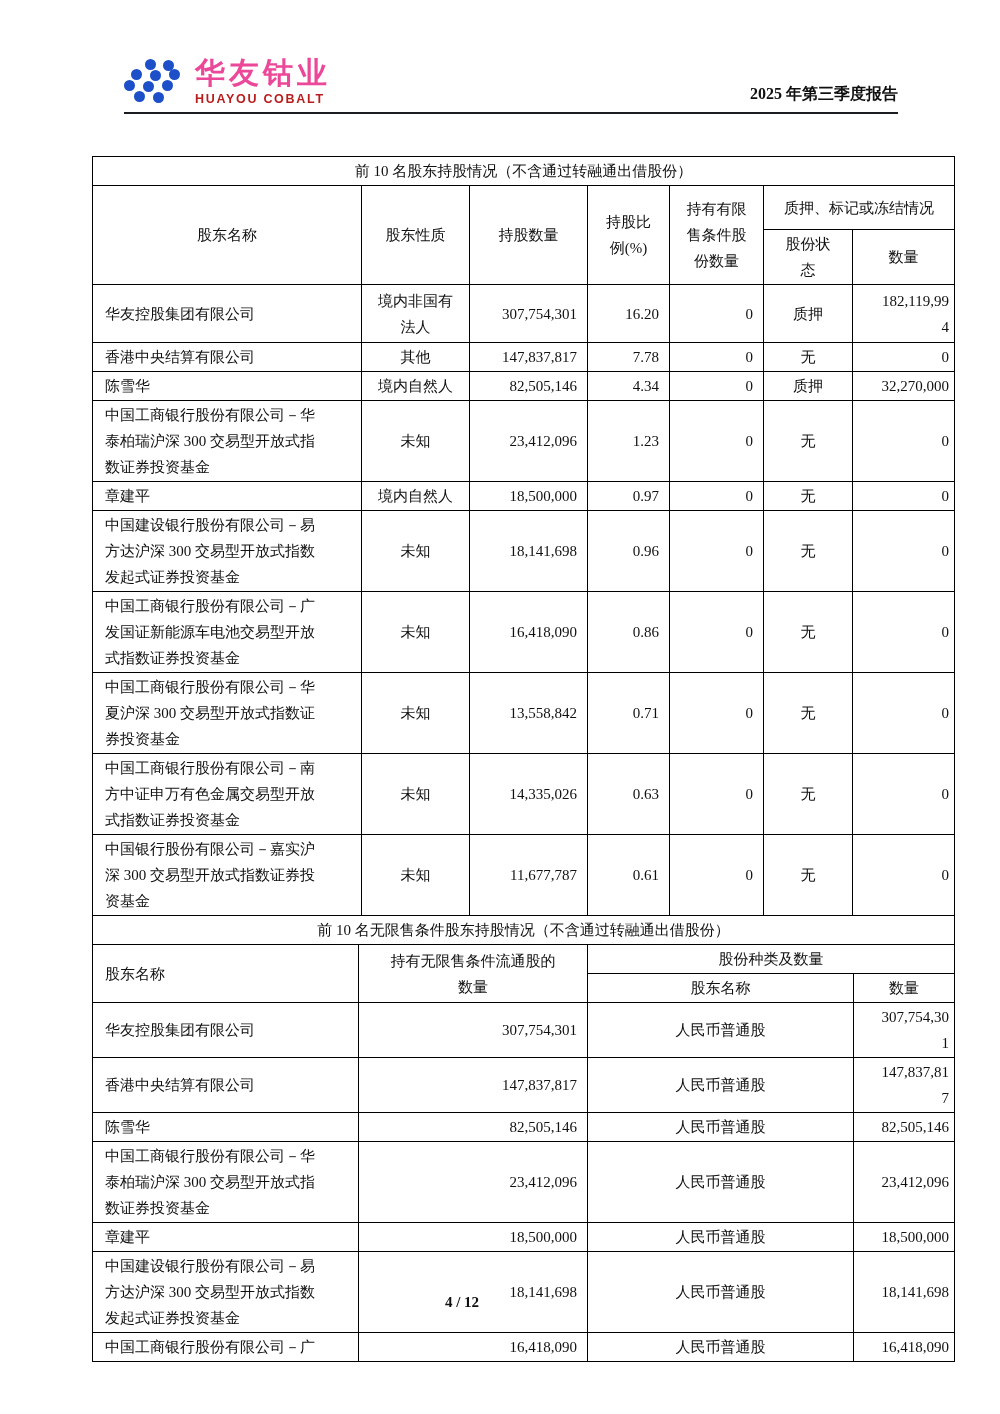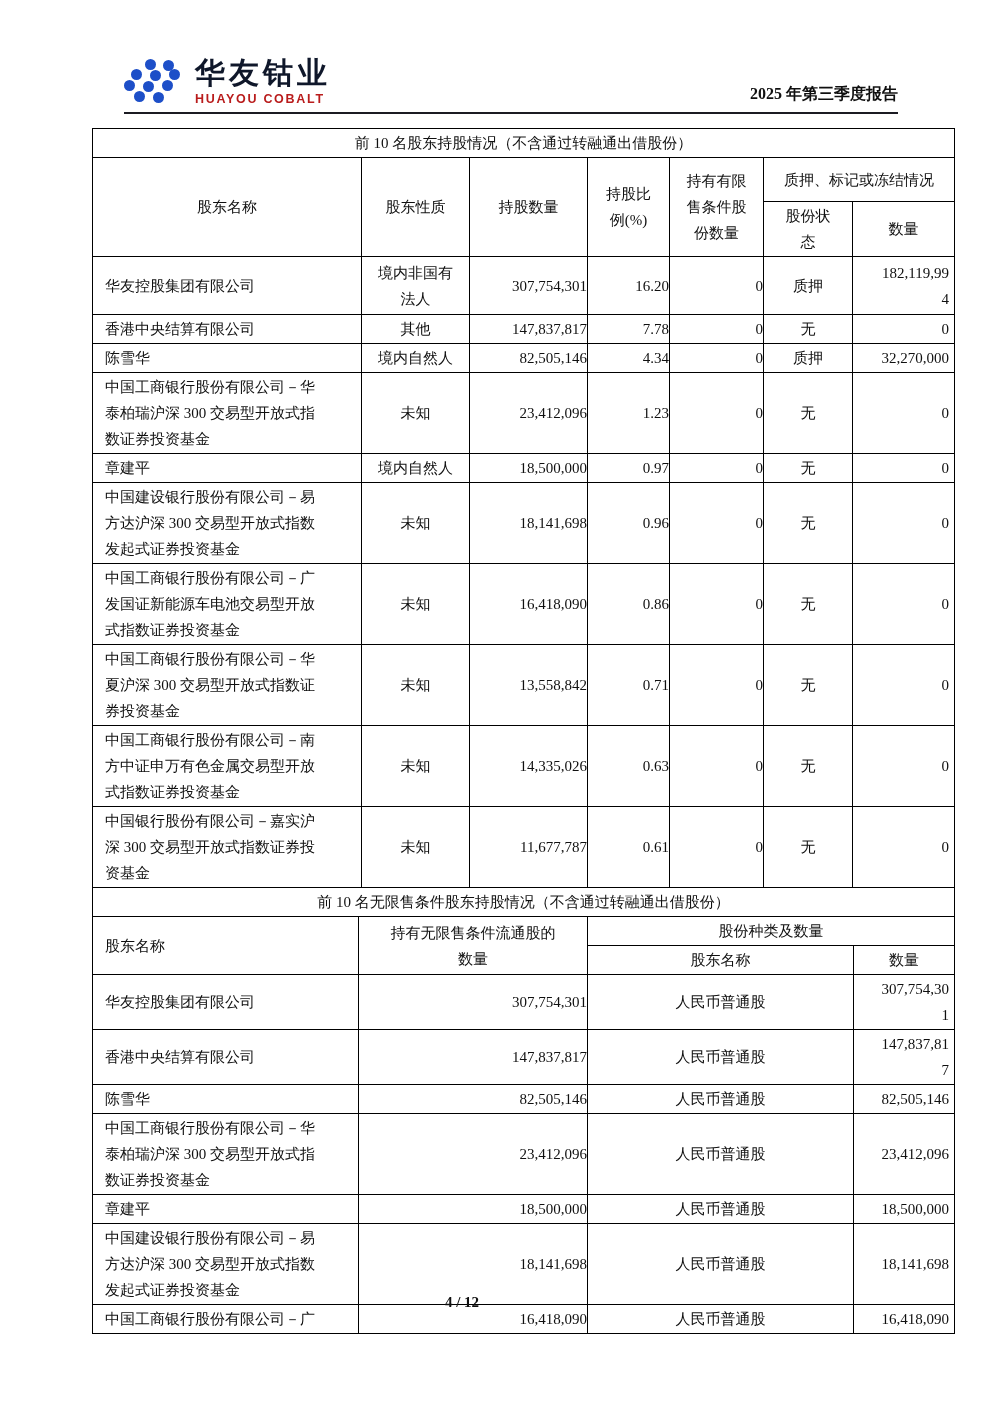--- a/index.html
+++ b/index.html
@@ -17,39 +17,39 @@
   .logo{display:flex;align-items:center;gap:13px;}
   .dots{position:relative;width:58px;height:47px;}
   .dot{position:absolute;width:11px;height:11px;border-radius:50%;background:#1d4fc8;}
   .d0{left:21px;top:0;}  .d1{left:39px;top:1px;}
   .d2{left:7px;top:10px;} .d3{left:26px;top:11px;} .d4{left:45px;top:10px;}
   .d5{left:0;top:21px;}   .d6{left:19px;top:22px;} .d7{left:38px;top:21px;}
   .d8{left:10px;top:32px;}.d9{left:29px;top:33px;}
   .brand-txt{display:flex;flex-direction:column;}
   .brand-cn{
     font-family:"Liberation Sans","DejaVu Sans",sans-serif;font-weight:bold;
-    font-size:30px;line-height:1;letter-spacing:4px;color:#0f172a;
+    font-size:30px;line-height:1;letter-spacing:4px;color:#ec4899;
   }
   .brand-en{
     font-family:"Liberation Sans","DejaVu Sans",sans-serif;font-weight:bold;
     font-size:12.5px;letter-spacing:1.7px;color:#b91c1c;margin-top:4px;
   }
   .report-title{font-weight:bold;font-size:16px;padding-bottom:1px;}
   
   .content{position:absolute;left:92px;top:128px;width:862px;}
-  table{border-collapse:collapse;width:100%;table-layout:fixed;}
+  table{border-collapse:collapse;width:100%;table-layout:fixed;margin-top:28px;}
   td{
     border:1px solid #000;font-size:15px;line-height:26px;
     padding:1px 6px;vertical-align:middle;white-space:pre-line;
   }
   .t2{margin-top:-1px;}
   .title-cell{text-align:center;height:26px;}
   .hc{text-align:center;}
   .left{text-align:left;padding-left:12px;}
-  .num{text-align:right;padding-right:0;}
+  .num{text-align:right;padding-right:10px;}
   .numt{text-align:right;padding-right:5px;}
   .ctr{text-align:center;}
   .rh27{height:27px;} .rh44{height:44px;} .rh54{height:54px;}
   .rh58{height:58px;} .rh78{height:78px;} .rh55{height:55px;} .rh53{height:53px;}
   
   .pagenum{
     position:absolute;top:1294px;left:0;width:924px;text-align:center;
     font-weight:bold;font-size:15px;
   }
 </style>

